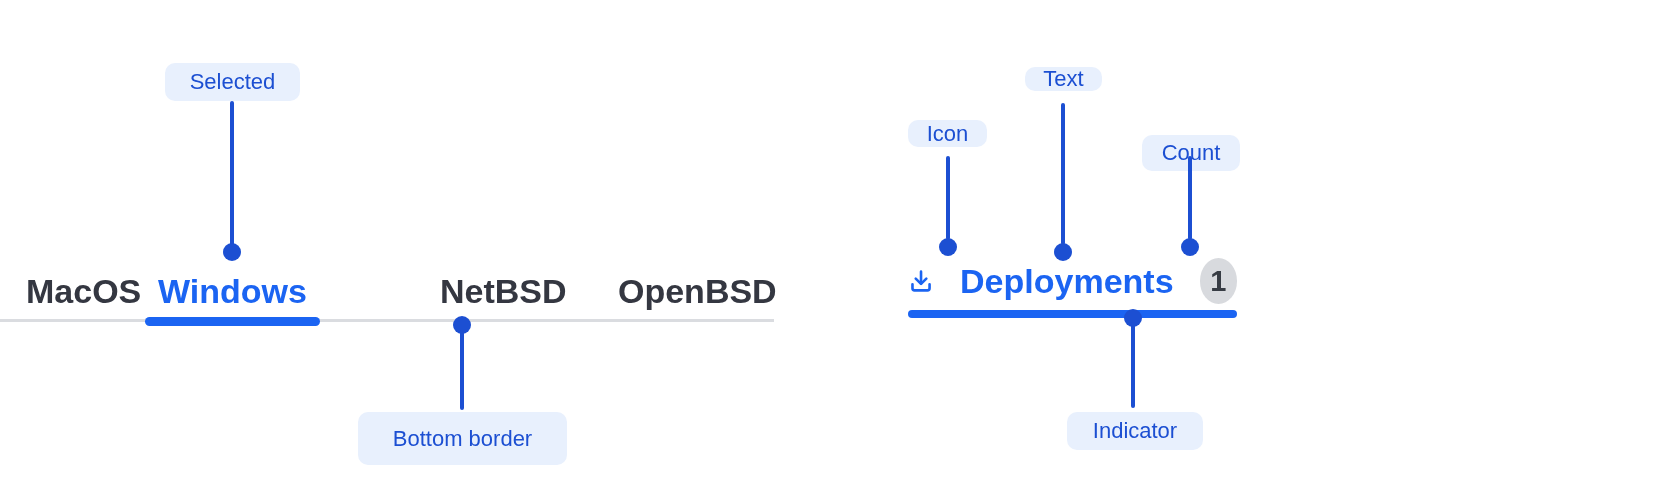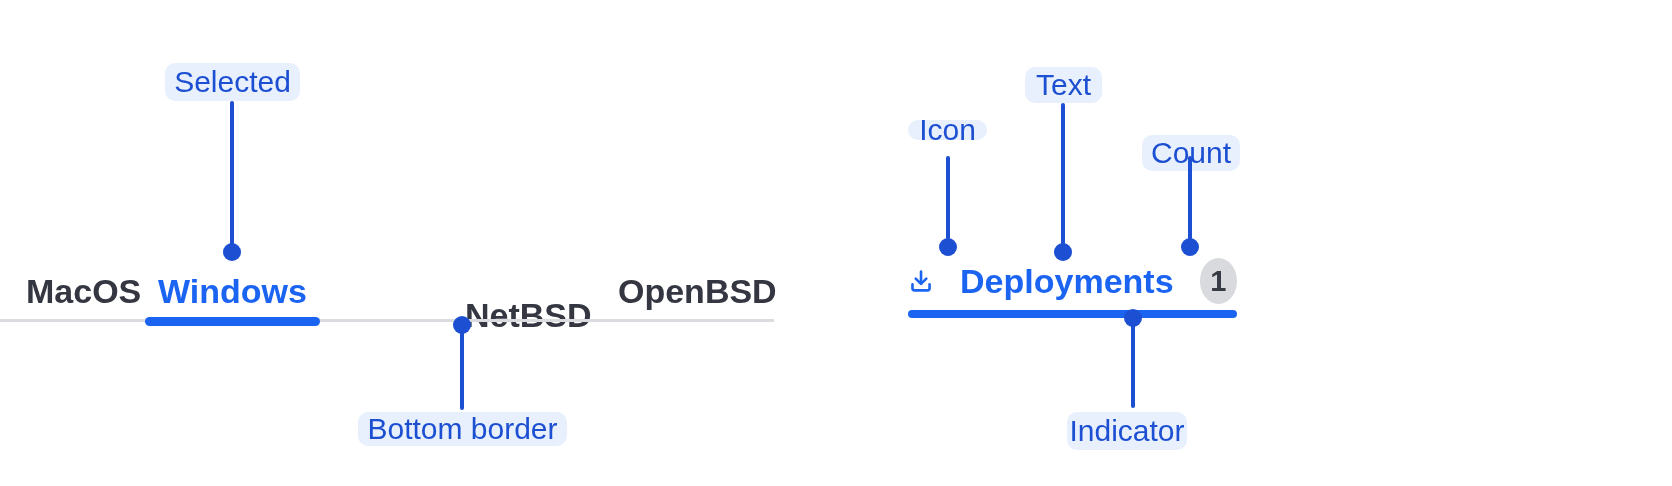--- a/index.html
+++ b/index.html
@@ -16,21 +16,21 @@
   html,body{background:#ffffff;}
   body{
     width:1672px;height:486px;position:relative;overflow:hidden;
     font-family:"Liberation Sans","DejaVu Sans",sans-serif;
   }
   .stage{position:absolute;inset:0;}
   
   .pill{
     position:absolute;display:flex;align-items:center;justify-content:center;
     background:var(--pill-bg);color:var(--pill-text);
-    border-radius:10px;font-size:30px;font-weight:500;white-space:nowrap;
+    border-radius:10px;font-size:22px;font-weight:500;white-space:nowrap;
   }
   
   .vline{position:absolute;width:4px;border-radius:2px;background:var(--connector-blue);}
   .dot{position:absolute;width:18px;height:18px;border-radius:50%;background:var(--connector-blue);}
   
   .tab-label{
     position:absolute;top:272px;font-size:34px;font-weight:700;line-height:38px;
     color:var(--tab-text);white-space:nowrap;cursor:pointer;
   }
   .tab-selected-box{
@@ -58,32 +58,32 @@
 <body>
 
 <div class="stage">
 
   <div class="pill" style="left:165px;top:63px;width:135px;height:38px;">Selected</div>
   <div class="vline" style="left:230px;top:101px;height:146px;"></div>
   <div class="dot" style="left:223px;top:243px;"></div>
 
   <div class="tab-label" style="left:26px;">MacOS</div>
   <div class="tab-selected-box">Windows</div>
-  <div class="tab-label" style="left:465px;margin-top:24px;">NetBSD</div>
+  <div class="tab-label" style="left:440px;">NetBSD</div>
   <div class="tab-label" style="left:618px;">OpenBSD</div>
 
   <div class="tabbar-border"></div>
   <div class="tab-underline"></div>
 
   <div class="dot" style="left:453px;top:316px;"></div>
   <div class="vline" style="left:460px;top:330px;height:80px;"></div>
-  <div class="pill" style="left:358px;top:412px;width:209px;height:34px;">Bottom border</div>
+  <div class="pill" style="left:358px;top:412px;width:209px;height:53px;">Bottom border</div>
 
-  <div class="pill" style="left:908px;top:120px;width:79px;height:20px;">Icon</div>
-  <div class="pill" style="left:1025px;top:67px;width:77px;height:36px;">Text</div>
+  <div class="pill" style="left:908px;top:120px;width:79px;height:27px;">Icon</div>
+  <div class="pill" style="left:1025px;top:67px;width:77px;height:24px;">Text</div>
   <div class="pill" style="left:1142px;top:120px;width:98px;height:36px;margin-top:15px;">Count</div>
 
   <div class="vline" style="left:946px;top:156px;height:84px;"></div>
   <div class="dot" style="left:939px;top:238px;"></div>
 
   <div class="vline" style="left:1061px;top:103px;height:142px;"></div>
   <div class="dot" style="left:1054px;top:243px;"></div>
 
   <div class="vline" style="left:1188px;top:156px;height:84px;"></div>
   <div class="dot" style="left:1181px;top:238px;"></div>
@@ -95,15 +95,15 @@
       <path d="M5.5 20 v5 a2.5 2.5 0 0 0 2.5 2.5 h16 a2.5 2.5 0 0 0 2.5 -2.5 v-5"></path>
     </svg>
     <span class="deploy-label">Deployments</span>
     <span class="count-badge">1</span>
   </div>
 
   <div class="indicator-bar"></div>
 
   <div class="dot" style="left:1124px;top:309px;"></div>
   <div class="vline" style="left:1131px;top:322px;height:86px;"></div>
-  <div class="pill" style="left:1067px;top:412px;width:120px;height:38px;">Indicator</div>
+  <div class="pill" style="left:1067px;top:412px;width:136px;height:38px;">Indicator</div>
 
 </div>
 
 </body></html>

